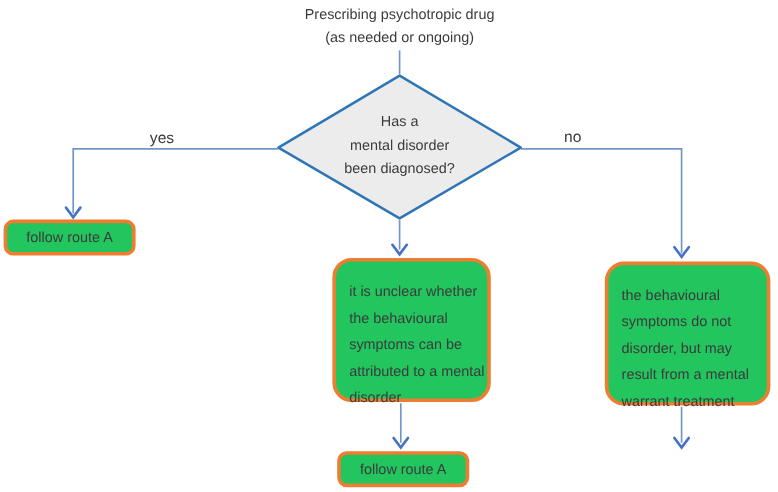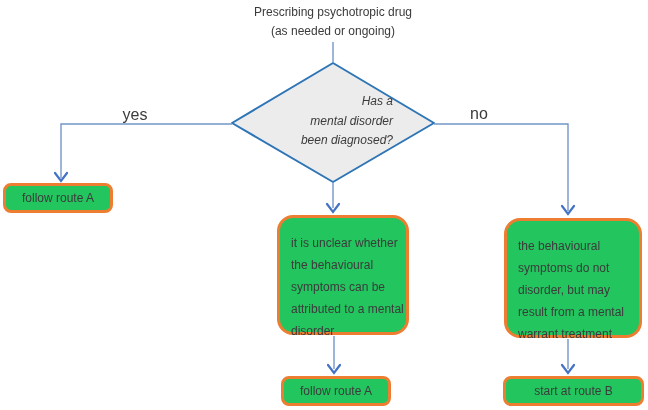--- a/index.html
+++ b/index.html
@@ -10,22 +10,22 @@
     font-family:"Liberation Sans", sans-serif;
     color:var(--text, #3b3b3b);
     overflow:hidden;
   }
   #wires{position:absolute;left:0;top:0;width:648px;height:410px;}
   .connector{stroke:var(--connector_blue,#7396c8);stroke-width:1.4;fill:none;}
   .arrowhead{stroke:var(--arrow_blue,#4472c4);stroke-width:2.2;fill:none;stroke-linecap:round;}
   .diamond{fill:var(--diamond_fill,#ececec);stroke:var(--diamond_stroke,#2e75b6);stroke-width:2;stroke-linejoin:round;}
   .txt{position:absolute;font-size:12px;line-height:19px;}
   .title{left:183px;top:3px;width:300px;text-align:center;}
-  .decision-text{left:273px;top:92px;width:120px;text-align:right;line-height:19.5px;font-style:italic;}
-  .branch-label{font-size:16px;}
+  .decision-text{left:273px;top:92px;width:120px;text-align:center;line-height:19.5px;}
+  .branch-label{font-size:13px;}
   .yes-label{left:115px;top:105px;width:40px;text-align:center;}
   .no-label{left:470px;top:104px;width:40px;text-align:left;}
   .obox{
     position:absolute;
     border:3px solid var(--orange,#ed7d31);
     background:#22c55e;
     box-sizing:border-box;
     font-size:12px;
   }
   .result{
@@ -102,17 +102,14 @@
     <div>symptoms do not</div>
     <div>disorder, but may</div>
     <div>result from a mental</div>
     <div>warrant treatment</div>
   </div>
 
   <div class="obox result box-middle-result">
     <span>follow route A</span>
   </div>
 
-  <div class="obox result box-right-result">
-    <span>start at route B</span>
-  </div>
 
 </div>
 
 </body></html>

